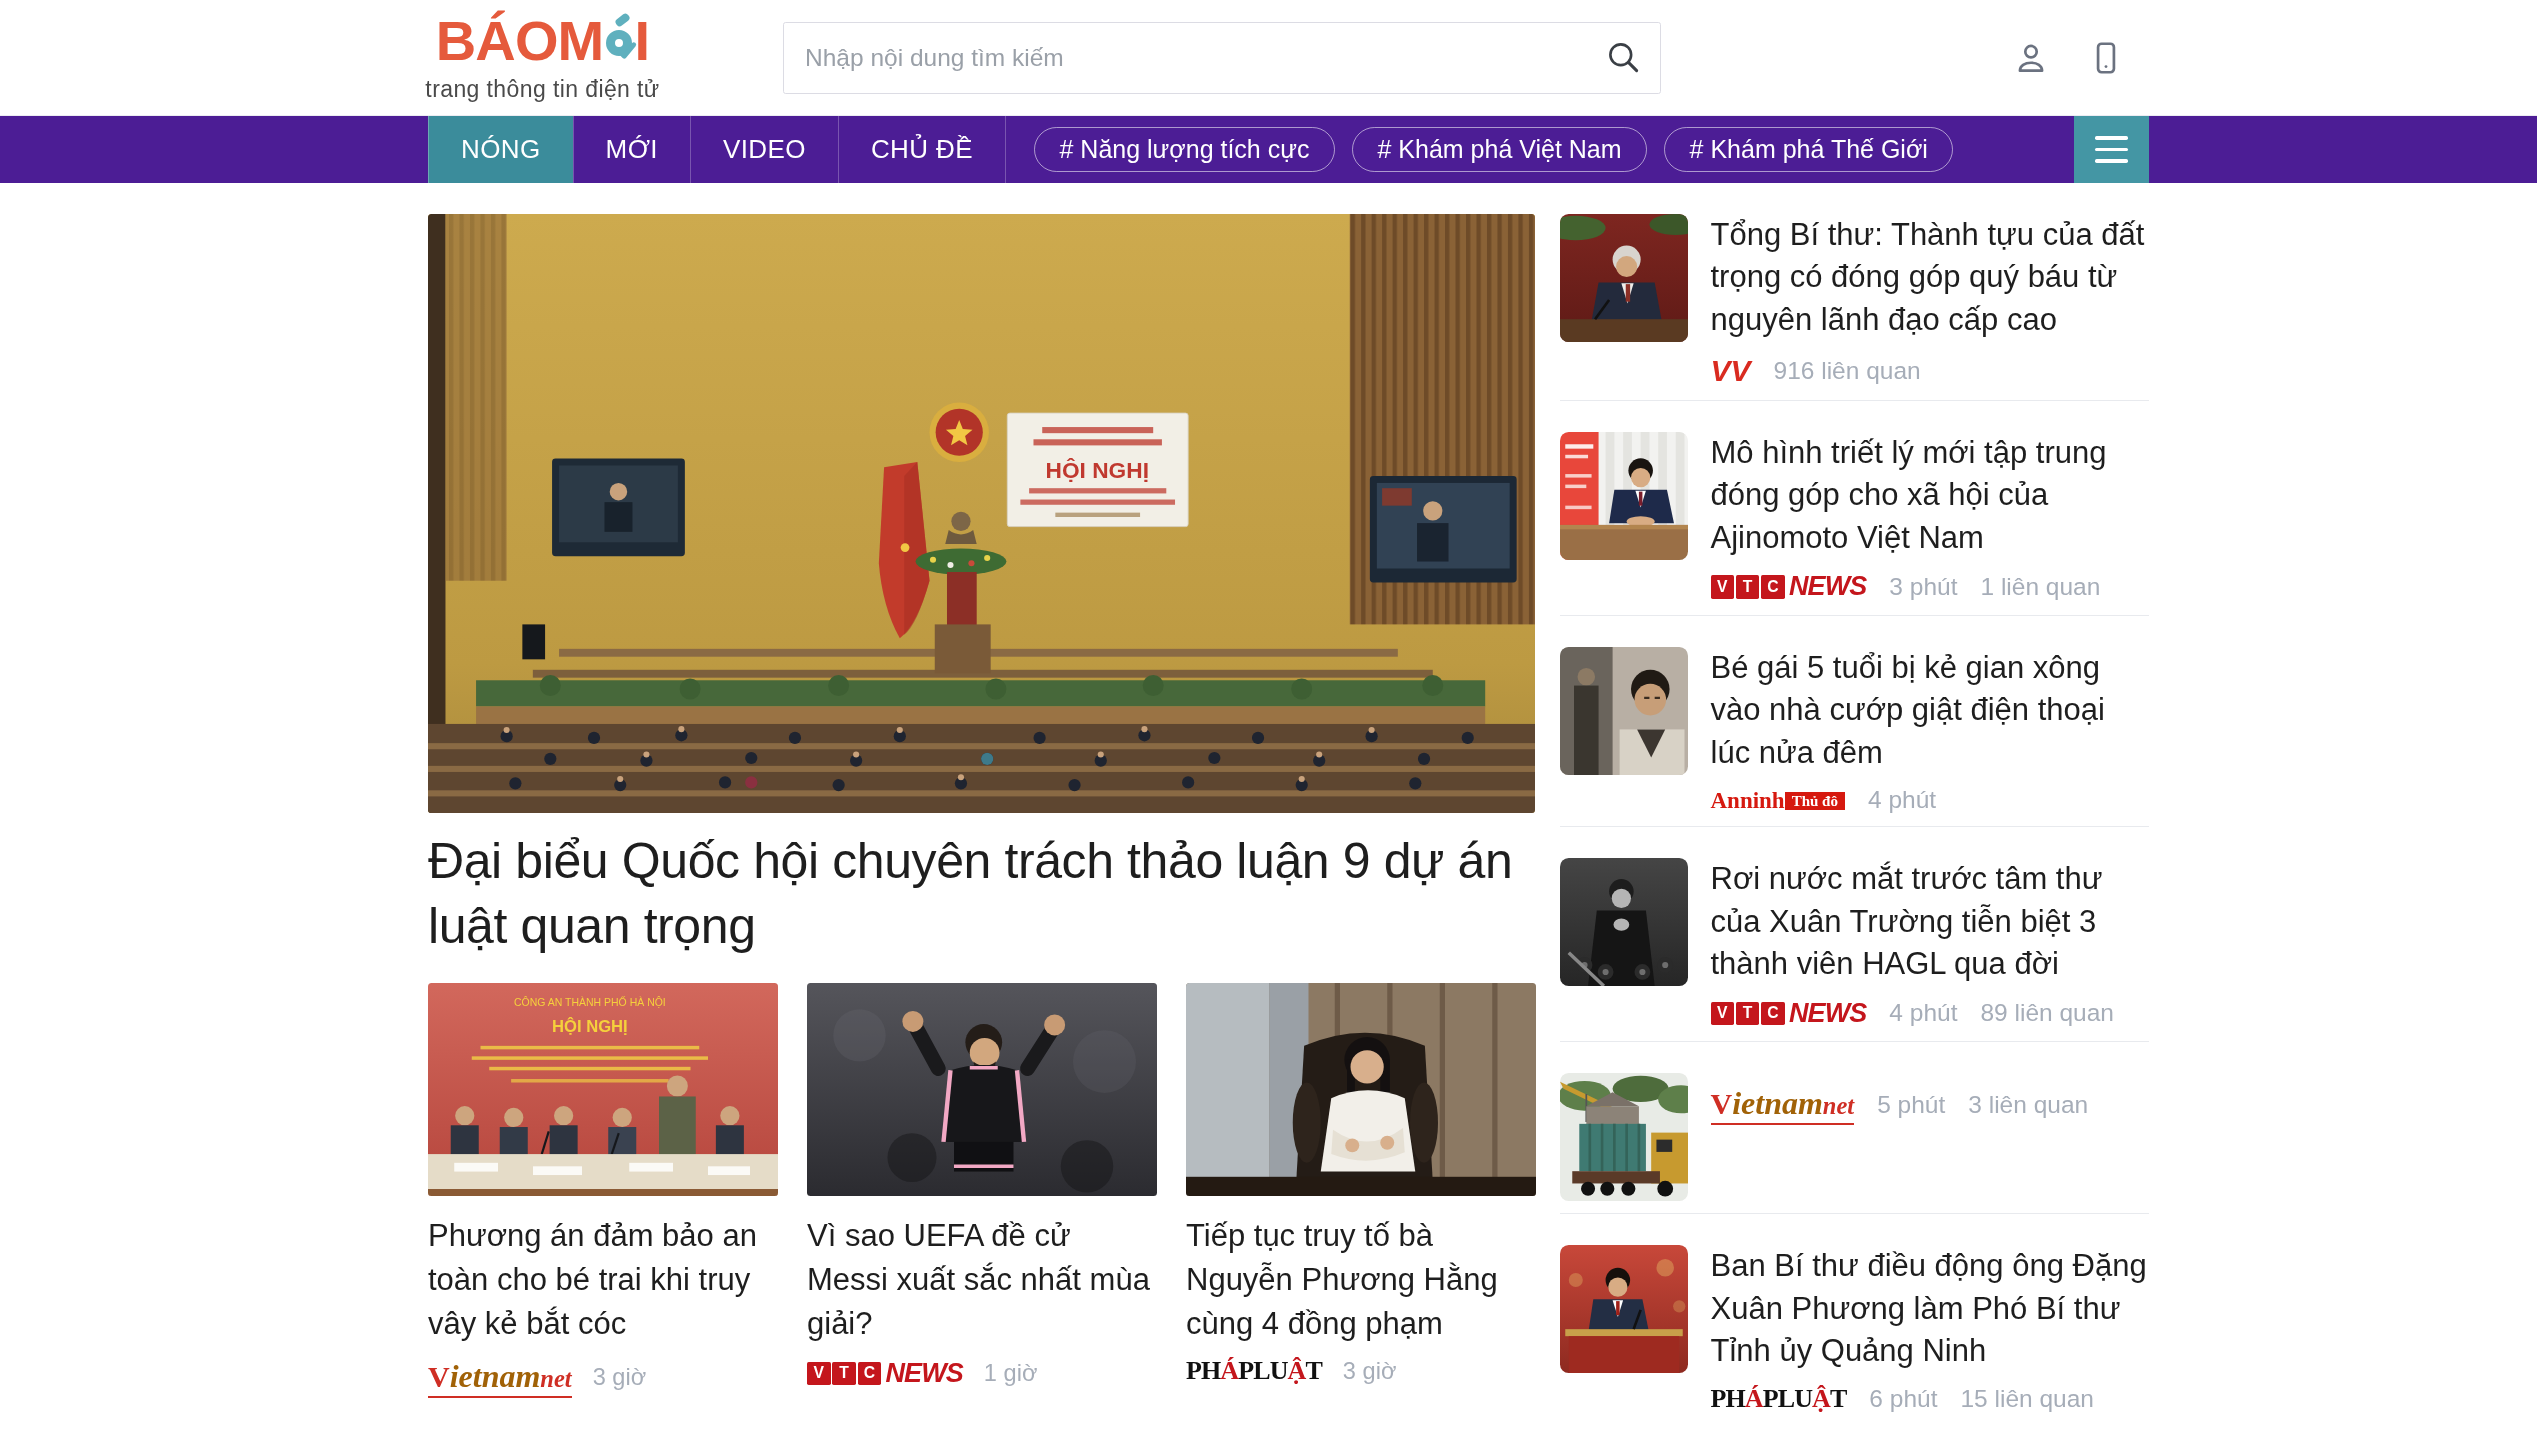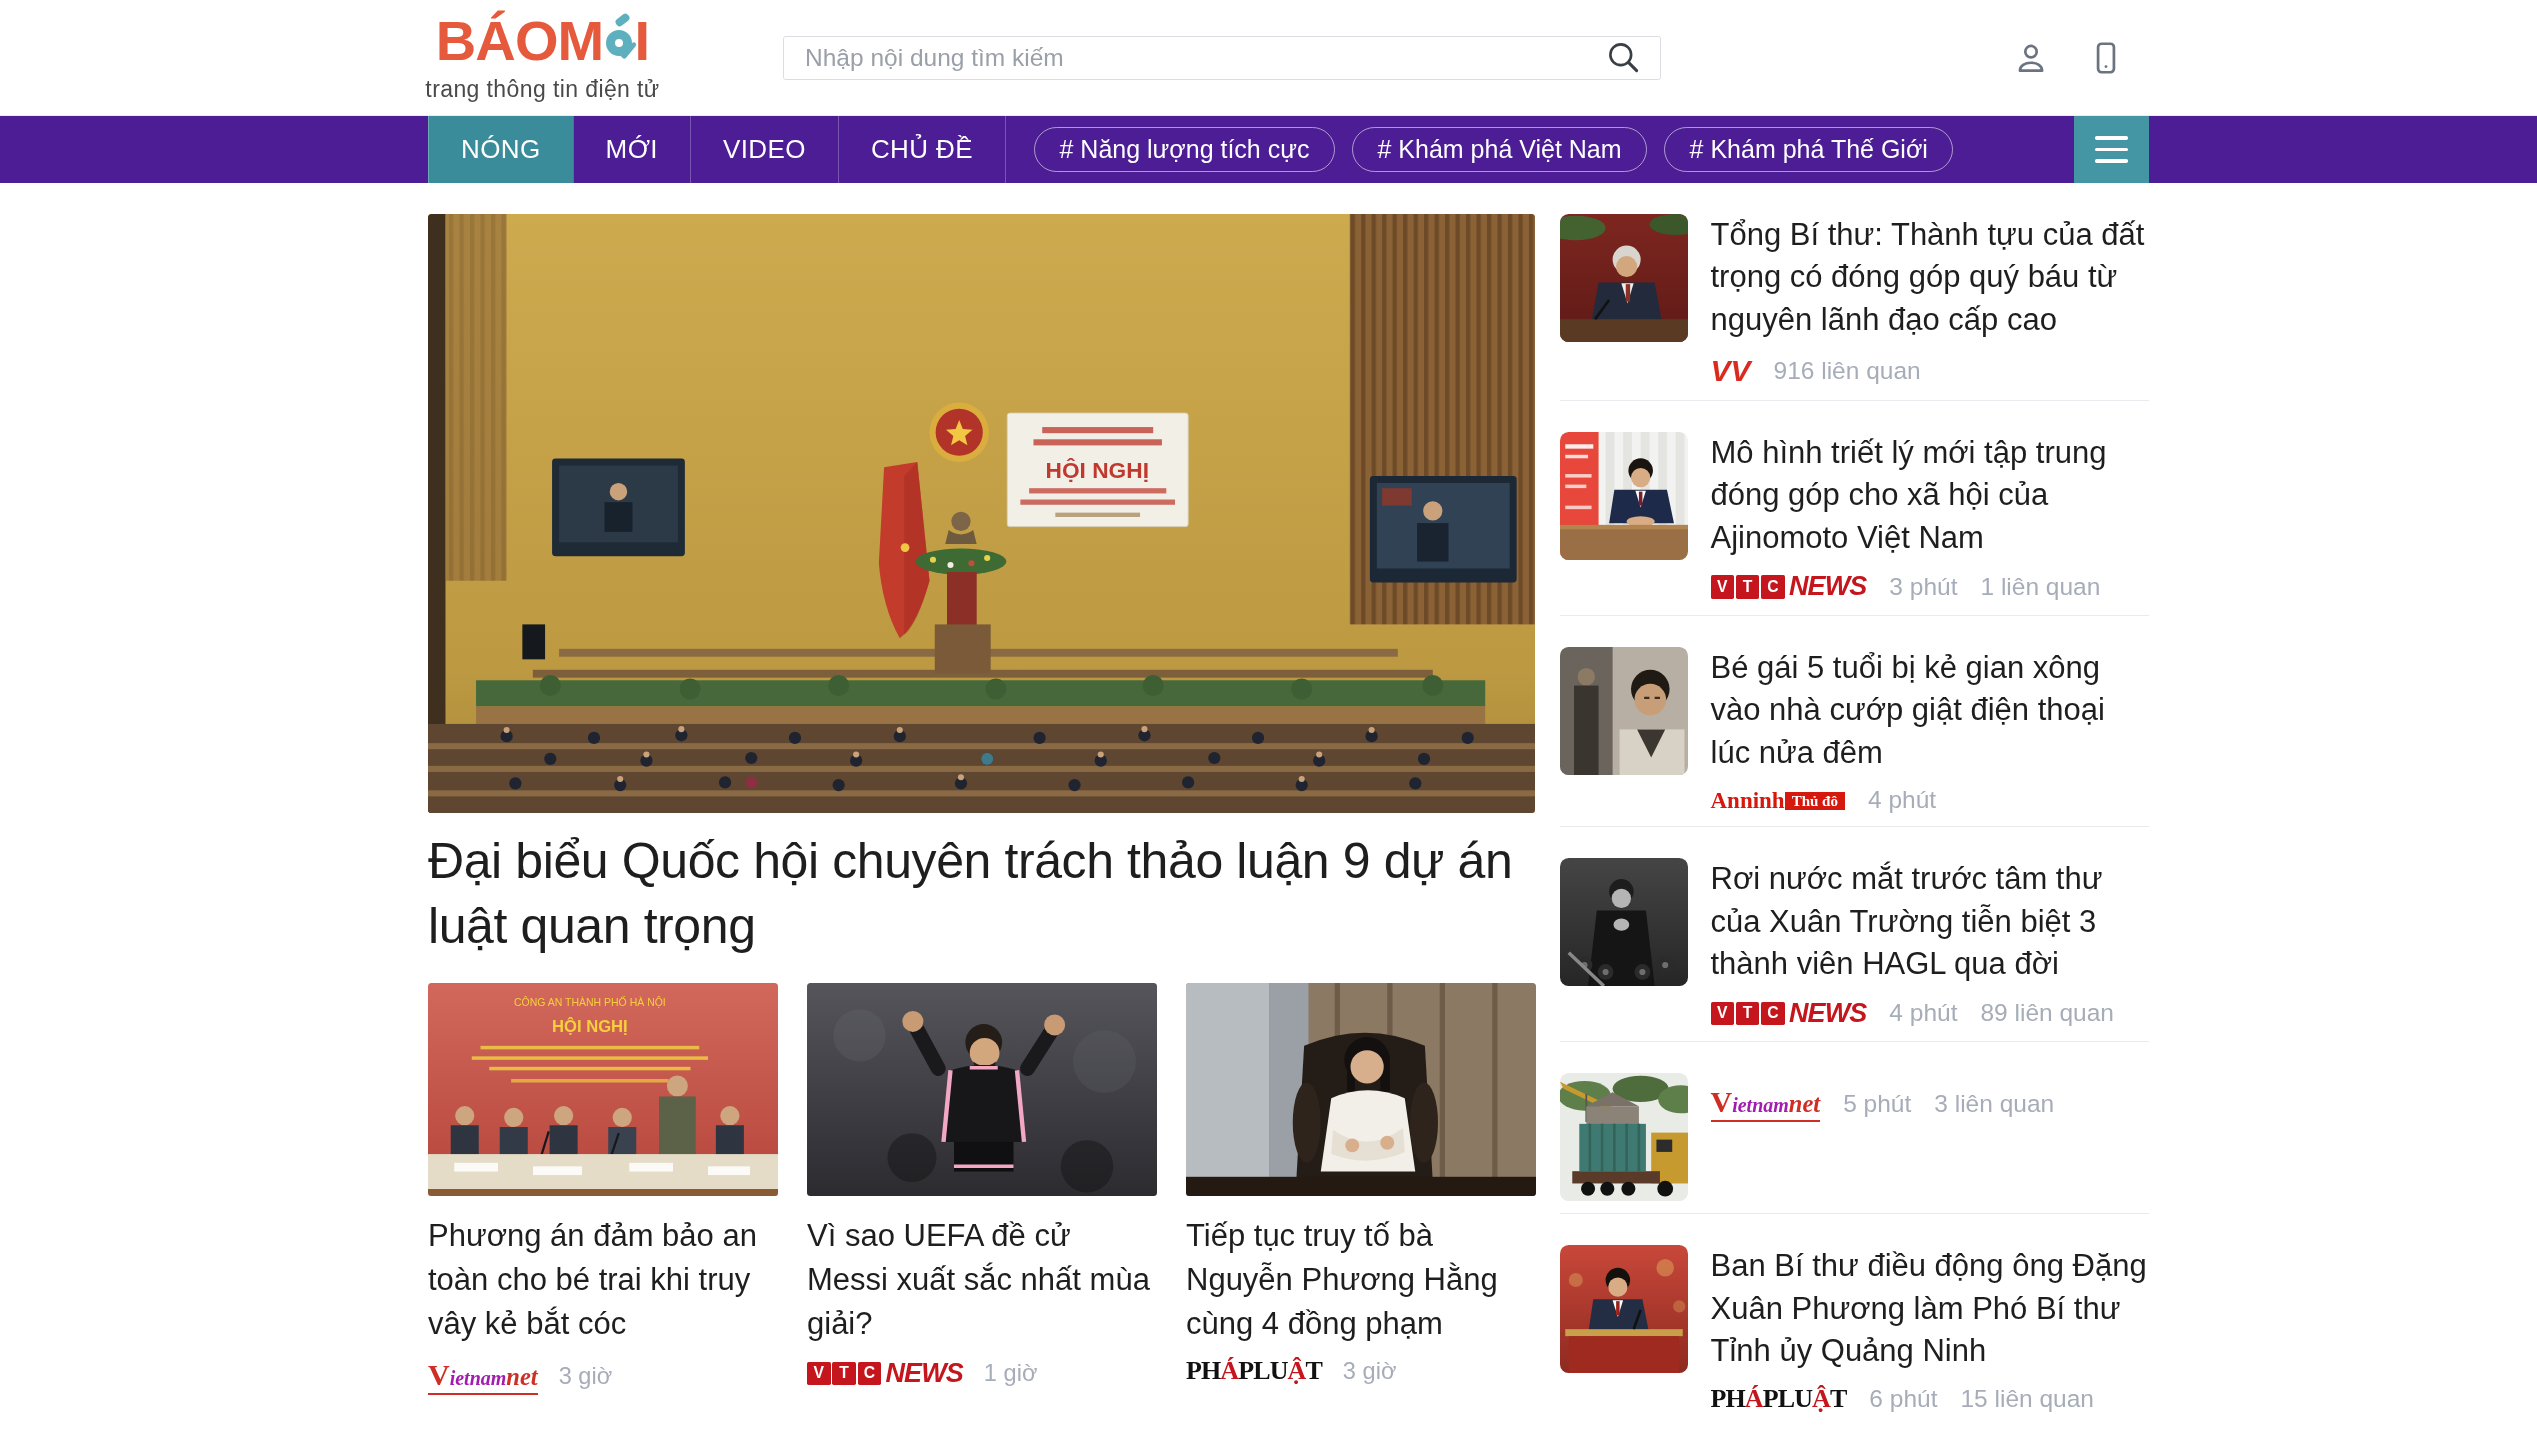--- a/index.html
+++ b/index.html
@@ -14,21 +14,21 @@
   
   .header { height:116px; background:#fff; border-bottom:1.7px solid #ececf2; }
   .header-inner { width:1721px; margin-left:428px; height:100%; display:flex; align-items:center; }
   .logo-block { display:flex; flex-direction:column; align-items:center; width:229px; }
   .logo-word { font-size:56px; font-weight:700; color:#e55a3c; letter-spacing:-0.9px; line-height:1; display:flex; align-items:center; }
   .logo-o { display:inline-block; width:26px; height:26px; border:9.6px solid #5fb0be; border-radius:50%; position:relative; margin:5.2px 2.6px 0 2.6px; }
   .logo-o svg { position:absolute; left:-6.1px; top:-6.1px; width:35px; height:35px; }
   .logo-o::after { content:""; position:absolute; width:15px; height:7.9px; background:#5fb0be; border-radius:3.5px; top:-23px; right:-7px; transform:rotate(-38deg); }
   .tagline { font-size:23px; color:#4a4a4a; margin-top:7px; letter-spacing:0.4px; white-space:nowrap; }
 
-  .search { margin-left:126px; width:878px; height:44px; border:0.9px solid #dcdce4; border-radius:2.6px; background:#fff; display:flex; align-items:center; }
+  .search { margin-left:126px; width:878px; height:72px; border:0.9px solid #dcdce4; border-radius:2.6px; background:#fff; display:flex; align-items:center; }
   .search input { flex:1; border:none; outline:none; font-size:24.5px; padding:0 21px; color:#444; font-family:"Liberation Sans", sans-serif; background:transparent; }
   .search input::placeholder { color:#9aa0a8; }
   .search-btn { background:none; border:none; cursor:pointer; padding:0 19px; display:flex; align-items:center; }
 
   .header-icons { margin-left:auto; padding-right:24.5px; display:flex; align-items:center; gap:37px; }
   .icon-btn { background:none; border:none; cursor:pointer; display:flex; align-items:center; }
 
   
   .nav { height:67px; background:#4c1d95; }
   .nav-inner { width:1721px; margin-left:428px; height:100%; display:flex; align-items:stretch; }
@@ -51,21 +51,21 @@
   .hero-title { font-size:50px; font-weight:400; line-height:1.3; color:#1e1e1e; margin-top:15.7px; width:1105px; letter-spacing:-0.4px; }
 
   .meta { display:flex; align-items:center; gap:26px; margin-top:17.5px; font-size:25px; color:#a6adb8; }
   .meta.small { font-size:23.6px; gap:21px; margin-top:12.2px; }
   .meta span:empty { display:none; }
 
   
   .logo-nld { color:#ee1d23; font-weight:700; font-size:23.6px; letter-spacing:-0.4px; transform:scaleX(0.88); transform-origin:left center; white-space:nowrap; }
   .logo-vnn { display:inline-flex; align-items:baseline; border-bottom:2.6px solid #cf2e24; padding-bottom:0.9px; font-family:"Liberation Serif", serif; font-style:italic; font-weight:700; white-space:nowrap; }
   .vnn-v { color:#cf2e24; font-size:30px; font-style:normal; }
-  .vnn-mid { color:#a21caf; font-size:20px; }
+  .vnn-mid { color:#a16207; font-size:32px; }
   .vnn-net { color:#cf2e24; font-size:24.5px; }
   .logo-vtc { display:inline-flex; align-items:center; white-space:nowrap; }
   .vtc-box { display:inline-flex; align-items:center; justify-content:center; width:23.6px; height:23.6px; background:#c4161c; color:#fff; font-size:15.7px; font-weight:700; font-style:normal; margin-right:1.7px; border-radius:1.7px; }
   .vtc-news { color:#c4161c; font-size:27px; font-weight:700; font-style:italic; margin-left:2.6px; letter-spacing:-0.9px; }
   .logo-pl { display:inline-flex; flex-direction:column; align-items:stretch; }
   .pl-text { font-family:"Liberation Serif", serif; font-weight:700; font-size:26px; color:#111; letter-spacing:-0.9px; line-height:1; }
   .pl-red { color:#c4161c; }
   .logo-antd { display:inline-flex; flex-direction:row; align-items:center; line-height:1; }
   .antd-1 { font-family:"Liberation Serif", serif; font-weight:700; font-size:23px; color:#d6190f; }
   .antd-2 { font-family:"Liberation Serif", serif; font-weight:700; font-size:15px; color:#fff; background:#d6190f; padding:1.7px 7px; margin-top:1.7px; }

